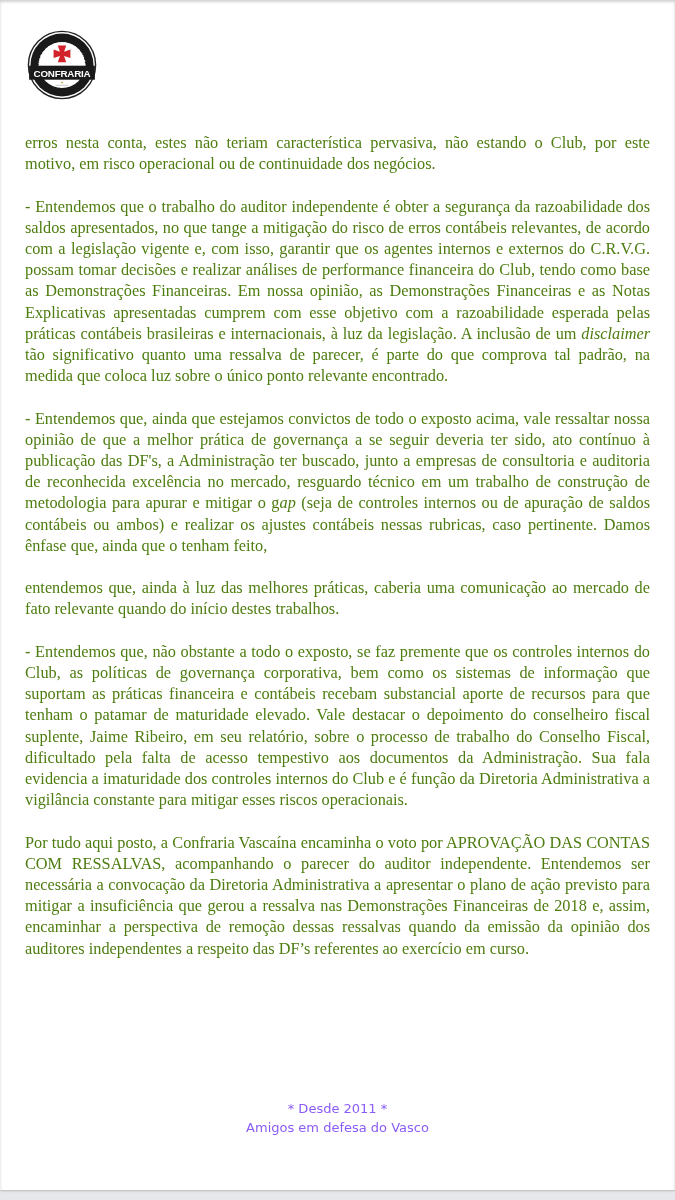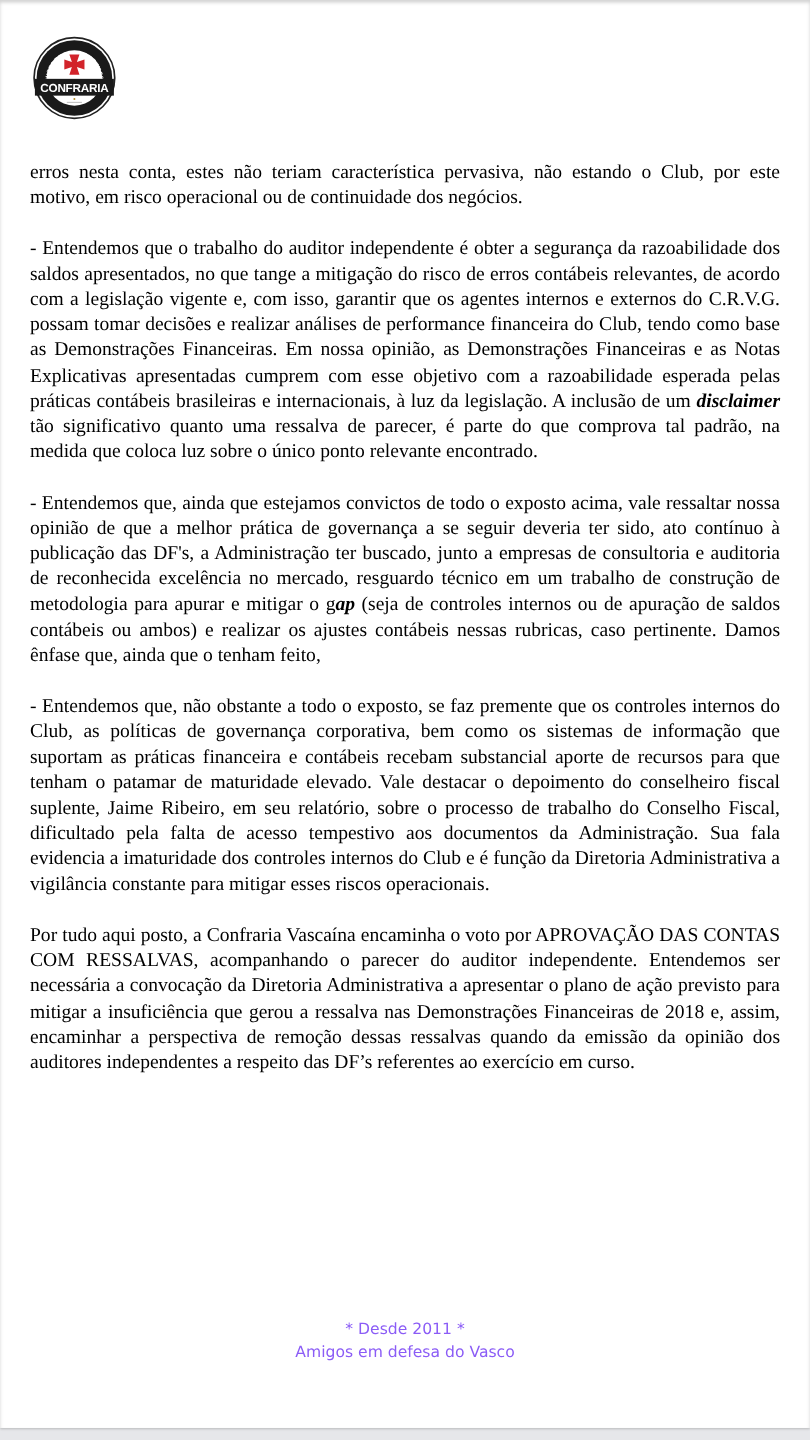--- a/index.html
+++ b/index.html
@@ -13,28 +13,28 @@
       width: 675px; height: 1190px;
       background: #ffffff;
       box-shadow: inset 0 2px 3px rgba(0,0,0,0.18), 0 1px 2px rgba(0,0,0,0.2);
     }
     .logo {
       position: absolute; left: 27px; top: 30px;
       width: 70px; height: 70px;
     }
     .body-text {
       position: absolute; left: 25px; top: 132px; width: 625px;
-      color: #000000;
+      color: #4d7c0f;
       font-size: 16.3px;
       line-height: 21.2px;
       text-align: justify;
     }
     .body-text p { margin: 0 0 21.2px 0; }
     .body-text p.gap-lg { }
-    .body-text em { font-style: italic; font-weight: bold; }
+    .body-text em { font-style: italic; }
     .footer {
       position: absolute; left: 0; width: 675px; top: 1099px;
       text-align: center;
       font-family: "DejaVu Sans", sans-serif;
       color: #8b5cf6;
       font-size: 13px;
       line-height: 19px;
     }
   </style>
 </head>
@@ -66,20 +66,23 @@
   <div class="body-text">
     <p>
       <span>erros nesta conta, estes não teriam característica pervasiva, não estando o Club, por este motivo, em risco operacional ou de continuidade dos negócios.</span>
     </p>
     <p>
       <span>- Entendemos que o trabalho do auditor independente é obter a segurança da razoabilidade dos saldos apresentados, no que tange a mitigação do risco de erros contábeis relevantes, de acordo com a legislação vigente e, com isso, garantir que os agentes internos e externos do C.R.V.G. possam tomar decisões e realizar análises de performance financeira do Club, tendo como base as Demonstrações Financeiras. Em nossa opinião, as Demonstrações Financeiras e as Notas Explicativas apresentadas cumprem com esse objetivo com a razoabilidade esperada pelas práticas contábeis brasileiras e internacionais, à luz da legislação. A inclusão de um </span><em>disclaimer</em><span> tão significativo quanto uma ressalva de parecer, é parte do que comprova tal padrão, na medida que coloca luz sobre o único ponto relevante encontrado.</span>
     </p>
     <p>
       <span>- Entendemos que, ainda que estejamos convictos de todo o exposto acima, vale ressaltar nossa opinião de que a melhor prática de governança a se seguir deveria ter sido, ato contínuo à publicação das DF's, a Administração ter buscado, junto a empresas de consultoria e auditoria de reconhecida excelência no mercado, resguardo técnico em um trabalho de construção de metodologia para apurar e mitigar o g</span><em>ap</em><span> (seja de controles internos ou de apuração de saldos contábeis ou ambos) e realizar os ajustes contábeis nessas rubricas, caso pertinente. Damos ênfase que, ainda que o tenham feito,</span>
     </p>
+    <p>
+      <span>entendemos que, ainda à luz das melhores práticas, caberia uma comunicação ao mercado de fato relevante quando do início destes trabalhos.</span>
+    </p>
     <p class="gap-lg">
       <span>- Entendemos que, não obstante a todo o exposto, se faz premente que os controles internos do Club, as políticas de governança corporativa, bem como os sistemas de informação que suportam as práticas financeira e contábeis recebam substancial aporte de recursos para que tenham o patamar de maturidade elevado. Vale destacar o depoimento do conselheiro fiscal suplente, Jaime Ribeiro, em seu relatório, sobre o processo de trabalho do Conselho Fiscal, dificultado pela falta de acesso tempestivo aos documentos da Administração. Sua fala evidencia a imaturidade dos controles internos do Club e é função da Diretoria Administrativa a vigilância constante para mitigar esses riscos operacionais.</span>
     </p>
     <p>
       <span>Por tudo aqui posto, a Confraria Vascaína encaminha o voto por APROVAÇÃO DAS CONTAS COM RESSALVAS, acompanhando o parecer do auditor independente. Entendemos ser necessária a convocação da Diretoria Administrativa a apresentar o plano de ação previsto para mitigar a insuficiência que gerou a ressalva nas Demonstrações Financeiras de 2018 e, assim, encaminhar a perspectiva de remoção dessas ressalvas quando da emissão da opinião dos auditores independentes a respeito das DF’s referentes ao exercício em curso.</span>
     </p>
   </div>
 
   <div class="footer">
     <div>* Desde 2011 *</div>

